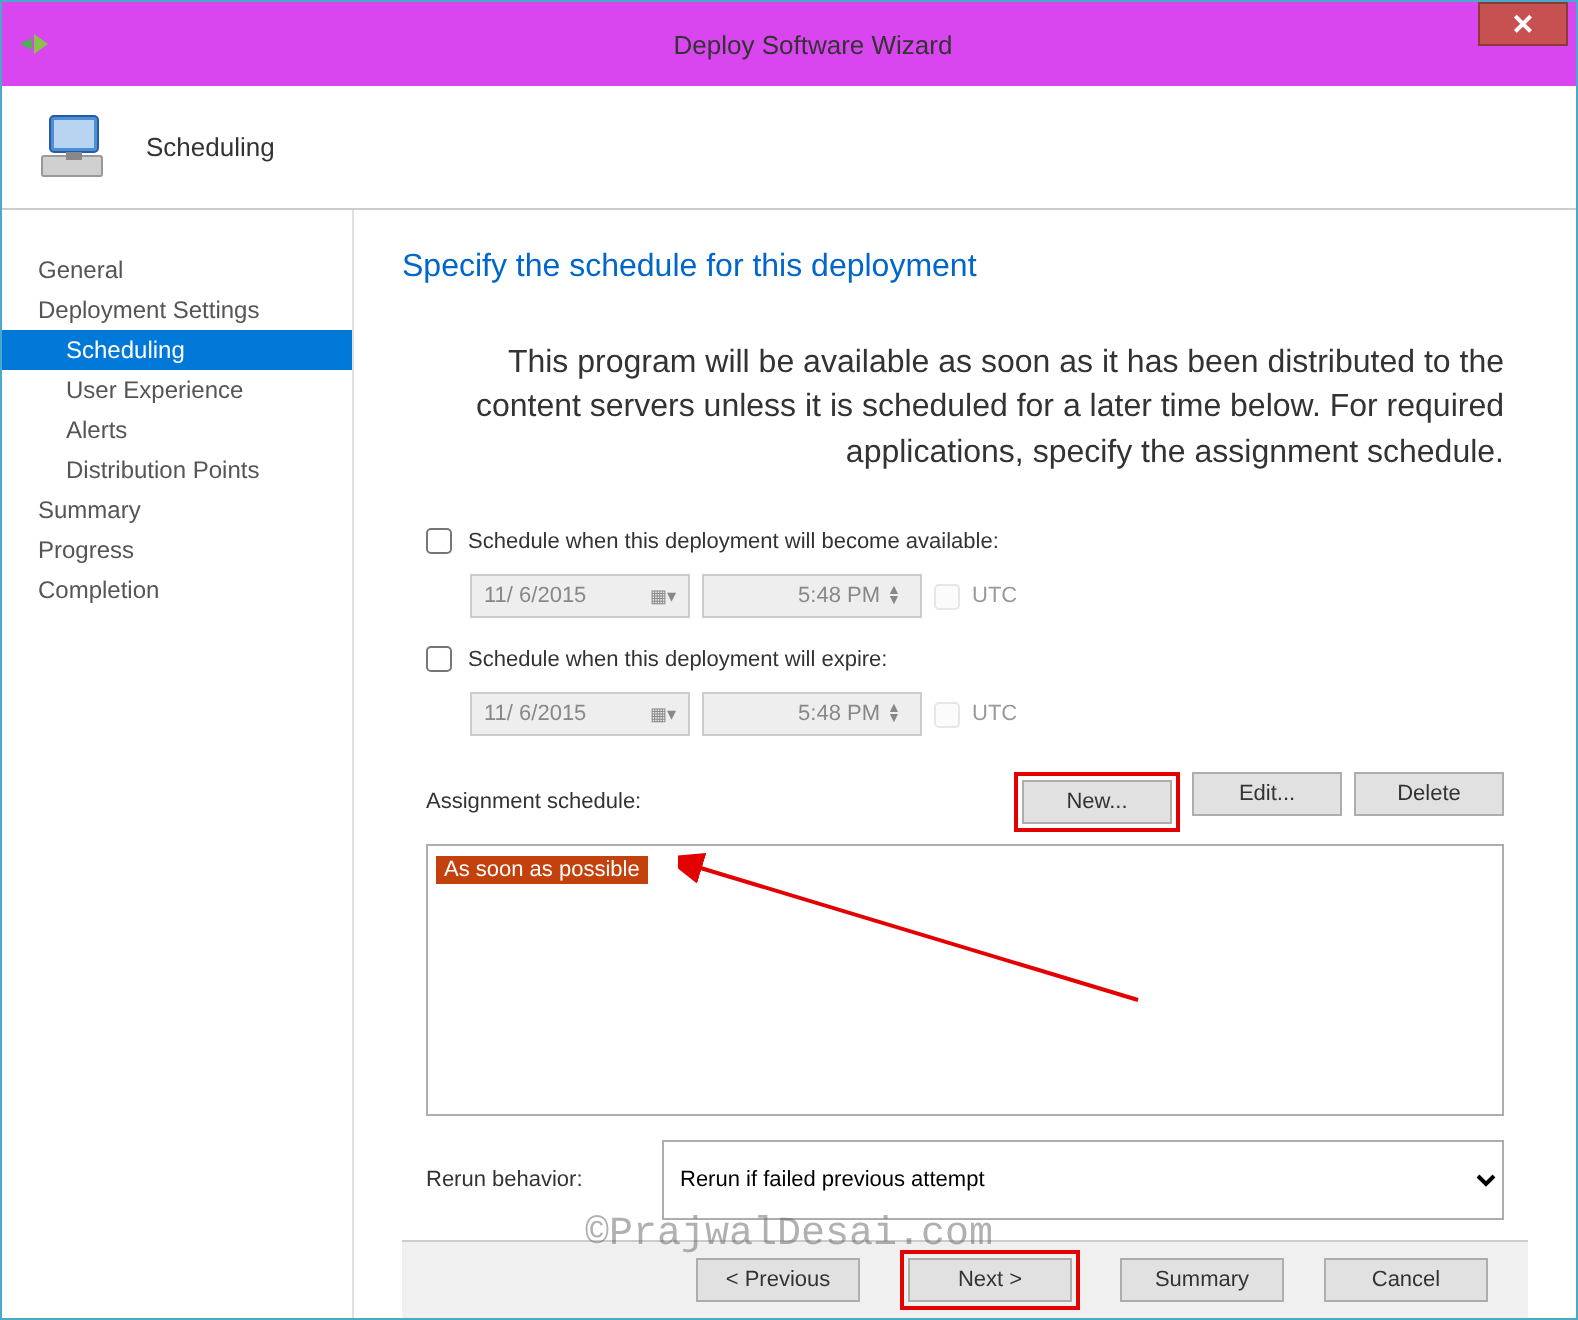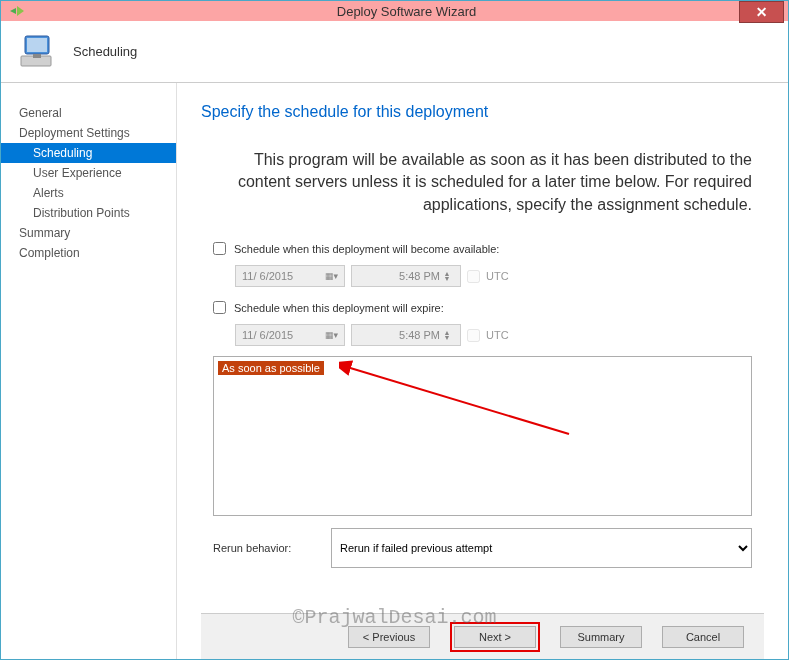--- a/index.html
+++ b/index.html
@@ -1,18 +1,18 @@
 <!DOCTYPE html>
 <html><head>
 <meta charset="utf-8">
 <style>
   * { box-sizing: border-box; margin: 0; padding: 0; }
   body { font-family: "Segoe UI", Tahoma, sans-serif; font-size: 12px; background: #fff; }
   .window { width: 789px; height: 660px; border: 1px solid #4aa8c8; display: flex; flex-direction: column; position: relative; }
-  .titlebar { height: 20px; background: #fca5a5; display: flex; align-items: center; position: relative; }
+  .titlebar { height: 42px; background: #d946ef; display: flex; align-items: center; position: relative; }
   .title-icon { width: 16px; height: 14px; margin-left: 8px; }
   .title-text { flex: 1; text-align: center; font-size: 13px; color: #333; }
   .close-btn { width: 45px; height: 22px; background: #c75050; color: #fff; display: flex; align-items: center; justify-content: center; border: 1px solid #8b3a3a; position: absolute; right: 4px; top: 0; font-size: 14px; font-weight: bold; cursor: pointer; }
   .header { height: 62px; background: #fff; border-bottom: 1px solid #ccc; display: flex; align-items: center; padding-left: 18px; }
   .header-icon { width: 40px; height: 40px; margin-right: 14px; }
   .header-title { font-size: 13px; color: #333; }
   .body { flex: 1; display: flex; background: #fff; overflow: hidden; }
   .sidebar { width: 176px; background: #fff; border-right: 1px solid #e0e0e0; padding-top: 20px; }
   .nav-item { padding: 3px 18px; font-size: 12px; color: #555; cursor: pointer; }
   .nav-sub { padding: 3px 32px; font-size: 12px; color: #555; cursor: pointer; }
@@ -80,20 +80,21 @@
   <div class="body">
 
     <div class="sidebar">
       <div class="nav-item">General</div>
       <div class="nav-item">Deployment Settings</div>
       <div class="nav-sub nav-selected">Scheduling</div>
       <div class="nav-sub">User Experience</div>
       <div class="nav-sub">Alerts</div>
       <div class="nav-sub">Distribution Points</div>
       <div class="nav-item">Summary</div>
+      <div class="nav-item">Progress</div>
       <div class="nav-item">Completion</div>
     </div>
 
     <div class="content">
       <h2 class="page-title">Specify the schedule for this deployment</h2>
       <p class="description">This program will be available as soon as it has been distributed to the content servers unless it is scheduled for a later time below. For required applications, specify the assignment schedule.</p>
 
       <div class="check-row">
         <input type="checkbox" style="">
         <label>Schedule when this deployment will become available:</label>
@@ -127,20 +128,30 @@
           <span>5:48 PM</span>
           <span class="spinner-cal">
               <span class="spin-glyph">▲</span>
               <span class="spin-glyph">▼</span>
             </span>
         </div>
         <input type="checkbox" disabled="" class="check-disabled" style="">
         <span class="utc-label">UTC</span>
       </div>
 
+      <div class="assign-row">
+        <span class="assign-label">Assignment schedule:</span>
+        <div class="btn-group">
+          <span class="highlight-red">
+            <button class="btn">New...</button>
+          </span>
+          <button class="btn">Edit...</button>
+          <button class="btn">Delete</button>
+        </div>
+      </div>
 
       <div class="listbox">
         <span class="list-item-selected">As soon as possible</span>
         <svg class="arrow-svg" width="240" height="90">
           <defs>
             <marker id="ah" markerWidth="10" markerHeight="8" refX="2" refY="4" orient="auto">
               <polygon points="0 0, 10 4, 0 8" fill="#e30000"></polygon>
             </marker>
           </defs>
           <line x1="230" y1="75" x2="8" y2="8" stroke="#e30000" stroke-width="2" marker-end="url(#ah)"></line>

